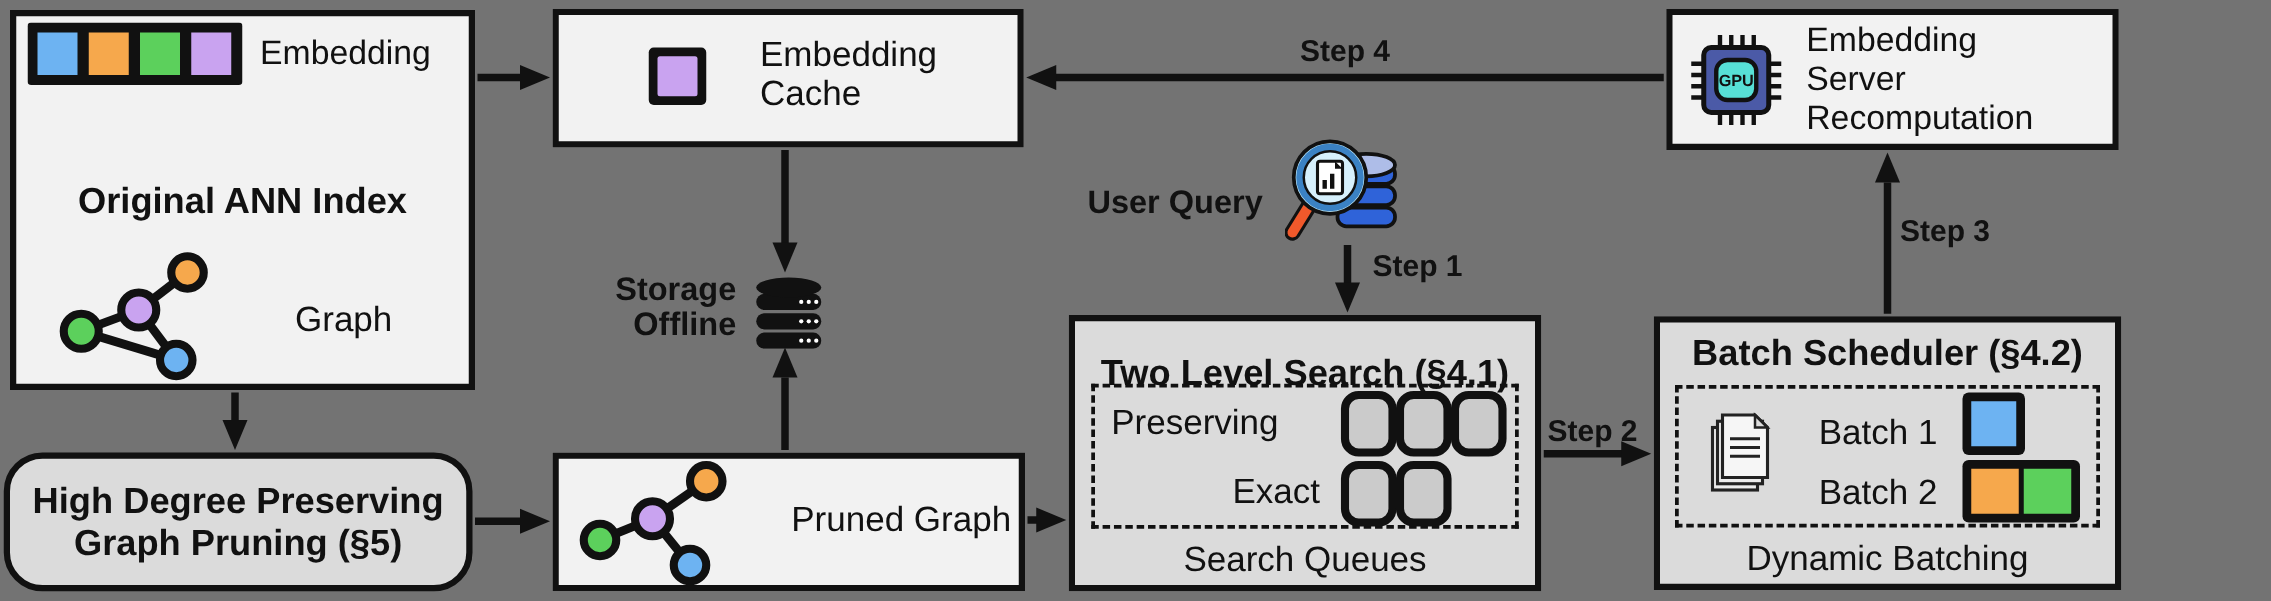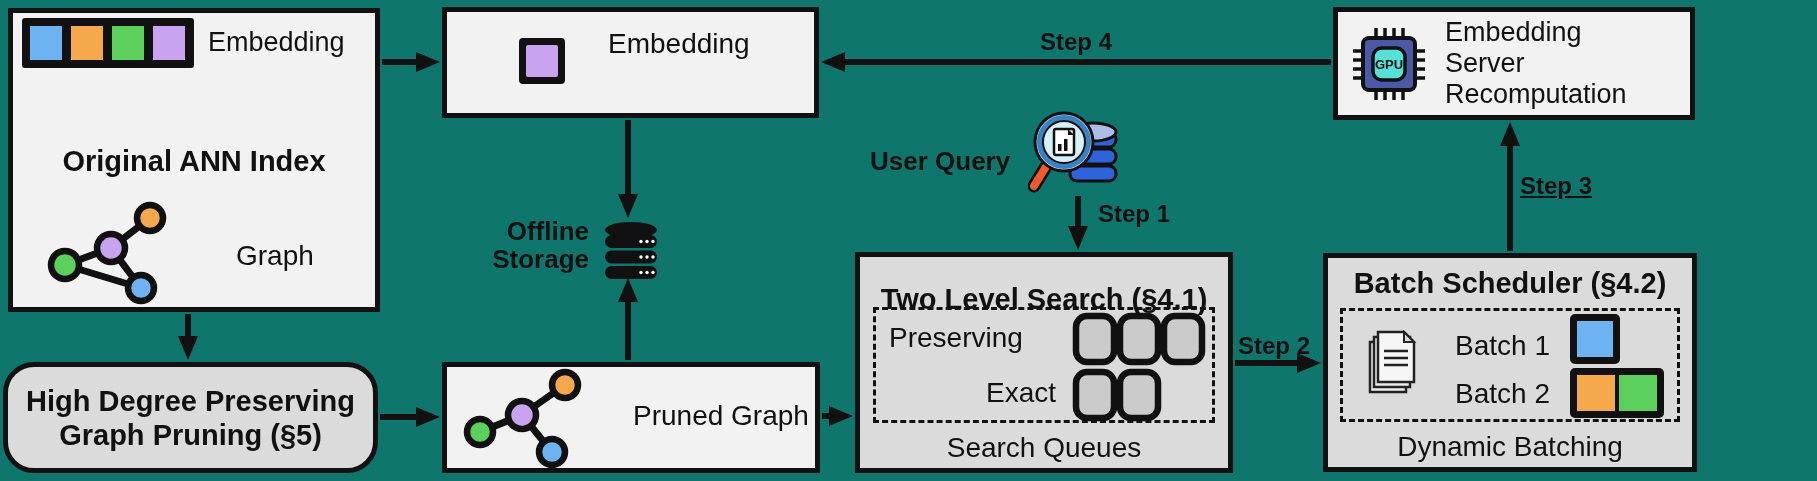--- a/index.html
+++ b/index.html
@@ -1,16 +1,16 @@
 <!DOCTYPE html>
 <html><head>
 <meta charset="utf-8">
 <style>
   html,body{margin:0;padding:0;background:#fff;}
-  #canvas{position:relative;width:1817px;height:481px;background:#0f766e;
+  #canvas{position:relative;width:1817px;height:481px;background:#737373;
           font-family:"Liberation Sans",sans-serif;color:#111;overflow:hidden;}
   .box{position:absolute;border:5px solid #111;box-sizing:border-box;}
   .light{background:#f2f2f2;}
   .dark{background:#dbdbdb;}
   .abs{position:absolute;}
   .t28{font-size:28px;line-height:31px;}
   .t27{font-size:27px;line-height:31px;}
   .b29{font-size:29px;font-weight:bold;line-height:34px;}
   .b26{font-size:26px;font-weight:bold;line-height:28px;}
   .step{position:absolute;font-size:24px;font-weight:bold;}
@@ -110,26 +110,27 @@
     <div class="b29">Graph Pruning (§5)</div>
   </div>
 
   <div class="box light" style="left:442px;top:7px;width:377px;height:111px;">
     <svg class="abs" style="left:70px;top:24px" width="50" height="50" viewBox="0 0 50 50">
       <rect x="2" y="2" width="46" height="46" rx="4" fill="#111"></rect>
       <rect x="9" y="9" width="32" height="32" rx="2" fill="#c9a3f0"></rect>
     </svg>
     <div class="abs t28" style="left:161px;top:16px;">
       <div>Embedding</div>
+      <div>Cache</div>
     </div>
   </div>
 
   <div class="abs b26" style="left:449px;top:217px;width:140px;text-align:right;">
+    <div>Storage</div>
     <div>Offline</div>
-    <div>Storage</div>
   </div>
   <svg class="abs" style="left:604px;top:221px" width="54" height="58" viewBox="0 0 54 58">
     <rect x="1" y="14" width="52" height="13" rx="6.5" fill="#111"></rect>
     <rect x="1" y="29.5" width="52" height="13" rx="6.5" fill="#111"></rect>
     <rect x="1" y="45" width="52" height="13" rx="6.5" fill="#111"></rect>
     <ellipse cx="27" cy="9" rx="26" ry="8" fill="#111"></ellipse>
     <g fill="#fff">
       <circle cx="37" cy="20.5" r="1.7"></circle>
         <circle cx="43" cy="20.5" r="1.7"></circle>
         <circle cx="49" cy="20.5" r="1.7"></circle>
@@ -175,21 +176,21 @@
     <g>
       <rect x="26" y="21" width="20" height="26" rx="2" fill="#fff" stroke="#111" stroke-width="2.5"></rect>
       <path d="M40,21 l6,6 h-6 z" fill="#111"></path>
       <rect x="30" y="36" width="3.5" height="7" fill="#111"></rect>
       <rect x="36" y="31" width="3.5" height="12" fill="#111"></rect>
     </g>
   </svg>
 
   <div class="step" style="left:1098px;top:200px;">Step 1</div>
   <div class="step" style="left:1238px;top:332px;">Step 2</div>
-  <div class="step" style="left:1520px;top:172px;text-decoration:underline;">Step 3</div>
+  <div class="step" style="left:1520px;top:172px;">Step 3</div>
   <div class="step" style="left:1040px;top:28px;">Step 4</div>
 
   <div class="box dark" style="left:855px;top:252px;width:378px;height:221px;">
     <div class="abs b29 center" style="top:25px;text-align:center;">Two Level Search (§4.1)</div>
     <div class="dashed" style="left:13px;top:50px;width:342px;height:116px;"></div>
     <div class="abs t28" style="left:29px;top:65px;">Preserving</div>
     <svg class="abs" style="left:212px;top:55px" width="134" height="54" viewBox="0 0 134 54">
       <g fill="#cbcbcb" stroke="#111" stroke-width="6.5">
         <rect x="4" y="4" width="38" height="46" rx="11"></rect>
         <rect x="48" y="4" width="38" height="46" rx="11"></rect>

